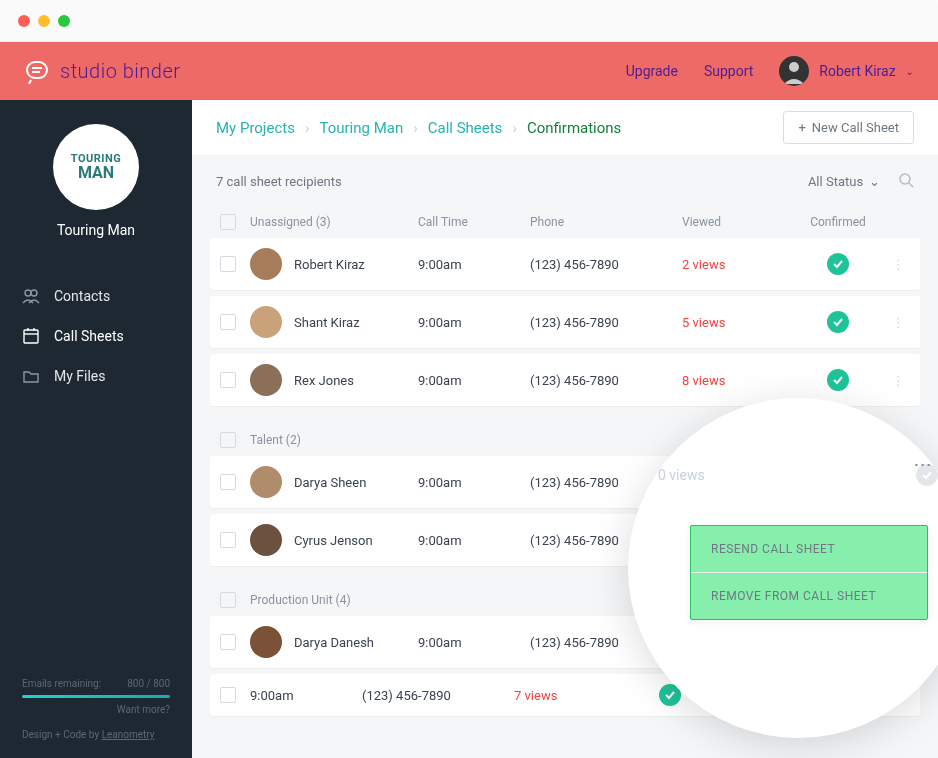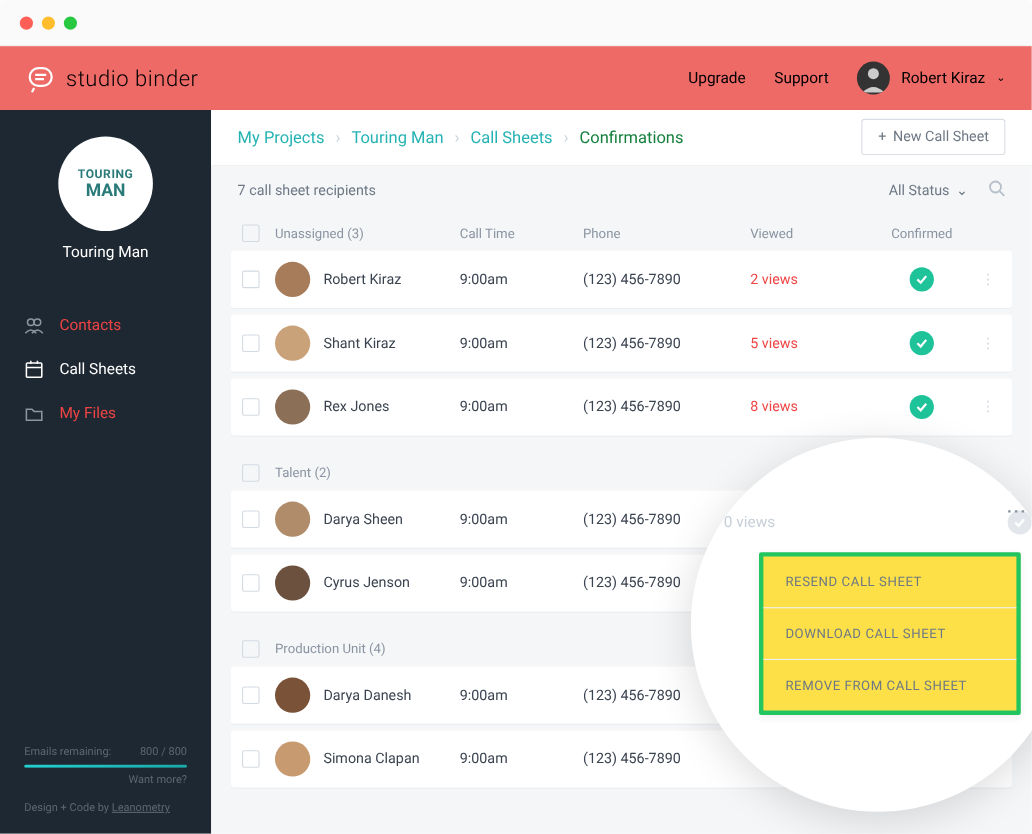--- a/index.html
+++ b/index.html
@@ -3,36 +3,36 @@
 <meta charset="utf-8">
 <style>
 * { margin: 0; padding: 0; box-sizing: border-box; font-family: -apple-system, BlinkMacSystemFont, "Segoe UI", Roboto, Helvetica, Arial, sans-serif; }
 body { background: #fff; }
 .window { width: 938px; height: 758px; background: #fff; border-radius: 8px; overflow: visible; box-shadow: 0 2px 8px rgba(0,0,0,0.08); position: relative; }
 .titlebar { height: 42px; background: #fafafa; display: flex; align-items: center; padding: 0 18px; gap: 8px; border-bottom: 1px solid #eee; border-top-left-radius: 8px; border-top-right-radius: 8px; }
 .traffic-dot { width: 12px; height: 12px; border-radius: 50%; }
 .traffic-red { background: #ff5f57; }
 .traffic-yellow { background: #ffbd2e; }
 .traffic-green { background: #28c840; }
-.topbar { height: 58px; background: #ee6a66; display: flex; align-items: center; padding: 0 24px; color: #000000; }
+.topbar { height: 58px; background: #ee6a66; display: flex; align-items: center; padding: 0 24px; color: #4c1d95; }
 .brand { display: flex; align-items: center; gap: 10px; font-size: 20px; font-weight: 300; letter-spacing: 0.5px; }
 .brand-icon svg { display: block; }
 .top-right { margin-left: auto; display: flex; align-items: center; gap: 26px; font-size: 14px; }
 .avatar-top { width: 30px; height: 30px; border-radius: 50%; background: #333; overflow: hidden; display:flex; align-items:center; justify-content:center; color:#fff; font-size:11px; }
 .user-dd { display:flex; align-items:center; gap:10px; cursor:pointer; }
 .chev-down { font-size: 10px; }
 .body { display: flex; height: calc(758px - 42px - 58px); }
 .sidebar { width: 214px; background: #1e2832; color: #aeb6bf; display: flex; flex-direction: column; }
 .project-block { padding: 24px 0 18px; text-align: center; }
 .project-logo { width: 86px; height: 86px; border-radius: 50%; background: #fff; margin: 0 auto 12px; display:flex; align-items:center; justify-content:center; flex-direction:column; color:#2a7a7a; font-weight:700; line-height:0.95; font-size:12px; }
 .project-logo .l1 { font-size: 11px; letter-spacing: 0.5px; }
 .project-logo .l2 { font-size: 16px; }
 .project-name { color: #fff; font-size: 14px; }
 .nav { margin-top: 20px; }
-.nav-item { display: flex; align-items: center; gap: 14px; padding: 11px 22px; font-size: 14px; cursor: pointer; color: #ef4444; }
+.nav-item { display: flex; align-items: center; gap: 14px; padding: 11px 22px; font-size: 14px; cursor: pointer; color: #e5e5e5; }
 .nav-item.active { color: #fff; }
 .nav-icon { width: 18px; height: 18px; display: inline-flex; }
 .sb-footer { margin-top: auto; padding: 18px 22px; font-size: 10px; color: #5c6773; }
 .emails-row { display:flex; justify-content:space-between; margin-bottom:6px; }
 .progress { height:3px; background:#2a3542; border-radius:2px; overflow:hidden; margin-bottom:6px; }
 .progress-fill { height:100%; background: linear-gradient(90deg,#24d0d0,#1aa9a9); width:100%; }
 .wantmore { text-align:right; }
 .design-credit { margin-top: 14px; }
 .design-credit a { color:#5c6773; text-decoration:underline; }
 .main { flex: 1; background: #f4f6f8; display: flex; flex-direction: column; overflow: visible; }
@@ -62,21 +62,21 @@
 .phone-cell { width: 152px; }
 .views-cell { width: 108px; color:#ef4444; }
 .conf-cell { width: 96px; display:flex; justify-content:center; }
 .conf-badge { width:22px; height:22px; border-radius:50%; background:#1fc39a; display:flex; align-items:center; justify-content:center; color:#fff; }
 .conf-badge.off { background:#e3e7ec; }
 .kebab { width:24px; color:#cfd6de; cursor:pointer; text-align:center; }
 .zoom-lens { position:absolute; right: -30px; bottom: 20px; width: 340px; height: 340px; border-radius:50%; background:#fff; box-shadow: 0 8px 40px rgba(0,0,0,0.14); overflow:hidden; }
 .zoom-inner { position:relative; width:100%; height:100%; }
 .z-row1 { position:absolute; top:66px; left:30px; right:30px; display:flex; align-items:center; color:#c7cfd8; font-size:14px; justify-content:space-between; }
 .z-kebab { position:absolute; top:58px; right:34px; color:#8a94a1; font-size:18px; letter-spacing:2px; writing-mode: vertical-rl; cursor:pointer; }
-.z-menu { position:absolute; top:104px; left:62px; right:40px; background:#fde047; border:4px solid #22c55e; border-radius:2px; box-shadow: 0 2px 8px rgba(0,0,0,0.06); }
+.z-menu { position:absolute; top:127px; left:62px; right:40px; background:#86efac; border:1px solid #22c55e; border-radius:2px; box-shadow: 0 2px 8px rgba(0,0,0,0.06); }
 .z-menu-item { padding:16px 20px; font-size:12px; letter-spacing:0.5px; color:#6d7884; border-bottom:1px solid #eef0f2; cursor:pointer; }
 .z-menu-item:last-child { border-bottom:0; }
 </style>
 </head>
 <body>
 
 <div class="window">
   <div class="titlebar">
     <div class="traffic-dot traffic-red"></div>
     <div class="traffic-dot traffic-yellow"></div>
@@ -323,24 +323,20 @@
                 <span class="conf-badge off">
                   <svg width="12" height="12" viewBox="0 0 12 12">
                     <path d="M2 6 L5 9 L10 3" stroke="#fff" stroke-width="2" fill="none"></path>
                   </svg>
                 </span>
               </div>
               <div class="kebab">⋮</div>
             </div>
             <div class="row">
               <span class="cb"></span>
-              <div class="name-cell">
-                <div class="avatar" style="background:#c79a70"></div>
-                <span>Simona Clapan</span>
-              </div>
               <div class="time-cell">9:00am</div>
               <div class="phone-cell">(123) 456-7890</div>
               <div class="views-cell">7 views</div>
               <div class="conf-cell">
                 <span class="conf-badge">
                   <svg width="12" height="12" viewBox="0 0 12 12">
                     <path d="M2 6 L5 9 L10 3" stroke="#fff" stroke-width="2" fill="none"></path>
                   </svg>
                 </span>
               </div>
@@ -357,18 +353,17 @@
         <span>0 views</span>
         <span class="conf-badge off">
           <svg width="12" height="12" viewBox="0 0 12 12">
               <path d="M2 6 L5 9 L10 3" stroke="#fff" stroke-width="2" fill="none"></path>
             </svg>
         </span>
       </div>
       <span class="z-kebab">⋮</span>
       <div class="z-menu">
         <div class="z-menu-item">RESEND CALL SHEET</div>
-        <div class="z-menu-item">DOWNLOAD CALL SHEET</div>
         <div class="z-menu-item">REMOVE FROM CALL SHEET</div>
       </div>
     </div>
   </div>
 </div>
 
 </body></html>

